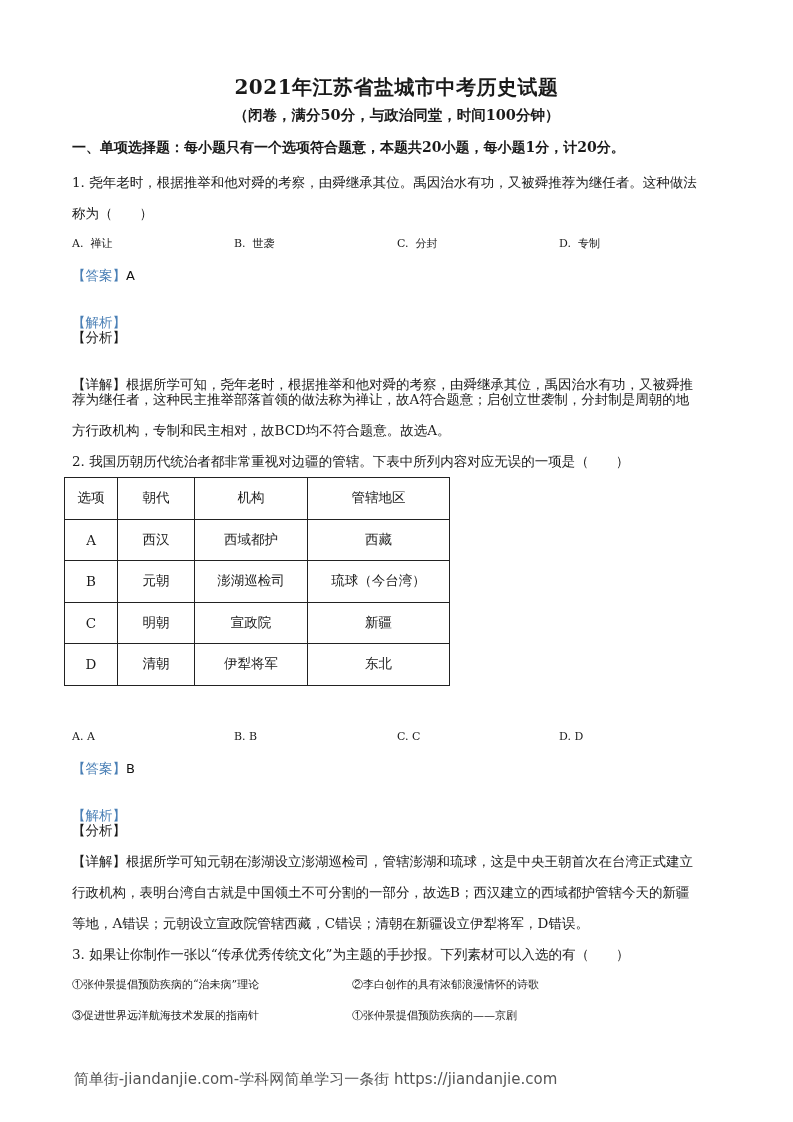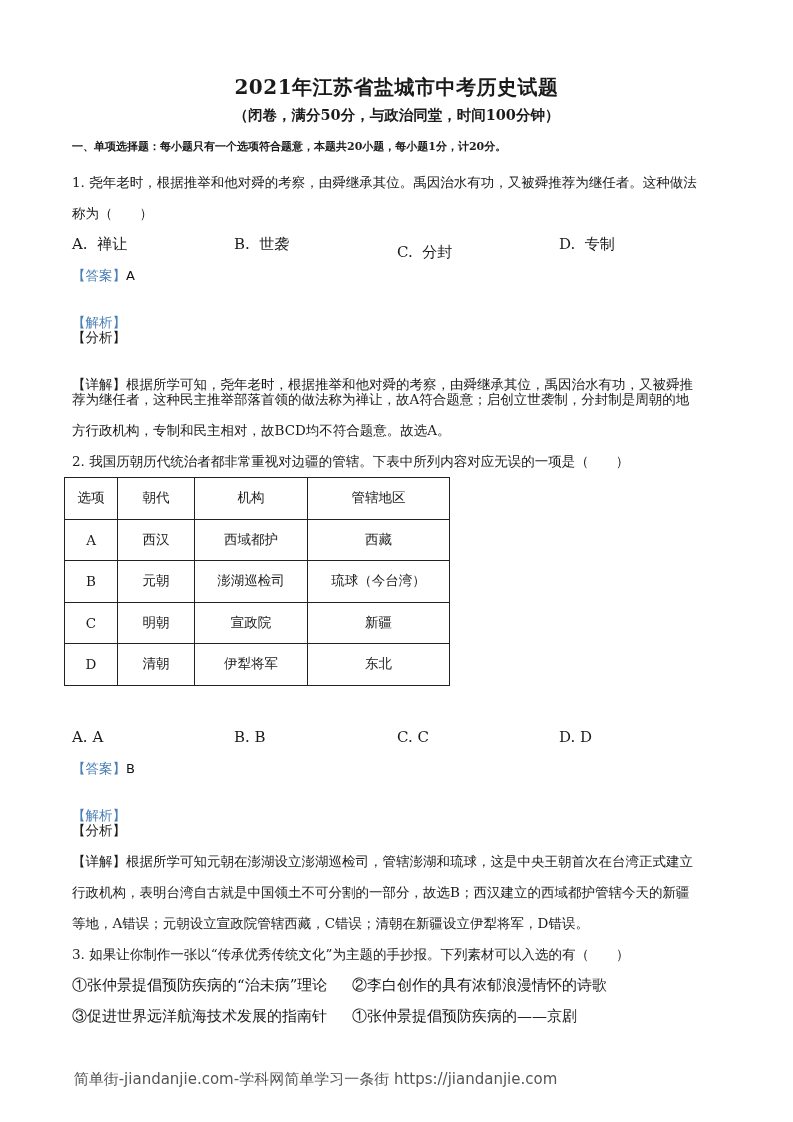--- a/index.html
+++ b/index.html
@@ -11,28 +11,28 @@
   .page { position: absolute; left: 0; top: 0; width: 793px; height: 1122px; }
   .title {
     position: absolute; top: 74px; left: 0; width: 793px; text-align: center;
     font-size: 20px; font-weight: bold; letter-spacing: 0.5px;
   }
   .subtitle {
     position: absolute; top: 106px; left: 0; width: 793px; text-align: center;
     font-size: 14.5px; font-weight: bold;
   }
   .section {
-    position: absolute; top: 139px; left: 72px; font-size: 11px; font-weight: bold;
+    position: absolute; top: 139px; left: 72px; font-size: 14px; font-weight: bold;
     white-space: nowrap;
   }
   .line {
     position: absolute; left: 72px; font-size: 13.5px; white-space: nowrap;
     line-height: 20px;
   }
-  .opt { position: absolute; font-size: 15px; white-space: nowrap; line-height: 20px; }
+  .opt { position: absolute; font-size: 11px; white-space: nowrap; line-height: 20px; }
   .blue { color: #4a7fb5; margin-top: 16px; }
   .ans-val { font-family: "DejaVu Sans", "Liberation Sans", sans-serif; font-size: 13px; color: #111; }
   table.q2 {
     position: absolute; left: 64px; top: 477px;
     border-collapse: collapse; font-size: 13.5px;
   }
   table.q2 td {
     border: 1.3px solid #222; text-align: center; height: 40.5px; padding: 0;
   }
   .footer {
@@ -53,21 +53,21 @@
   <div class="line" style="top:203px">称为（　　）</div>
 
   <div class="opt" style="top:234px;left:72px">
     <span>A.</span>&nbsp;
     <span>禅让</span>
   </div>
   <div class="opt" style="top:234px;left:234px">
     <span>B.</span>&nbsp;
     <span>世袭</span>
   </div>
-  <div class="opt" style="top:242px;left:397px">
+  <div class="opt" style="top:234px;left:397px">
     <span>C.</span>&nbsp;
     <span>分封</span>
   </div>
   <div class="opt" style="top:234px;left:559px">
     <span>D.</span>&nbsp;
     <span>专制</span>
   </div>
 
   <div class="line" style="top:265px">
     <span class="blue">【答案】</span><span class="ans-val">A</span>

